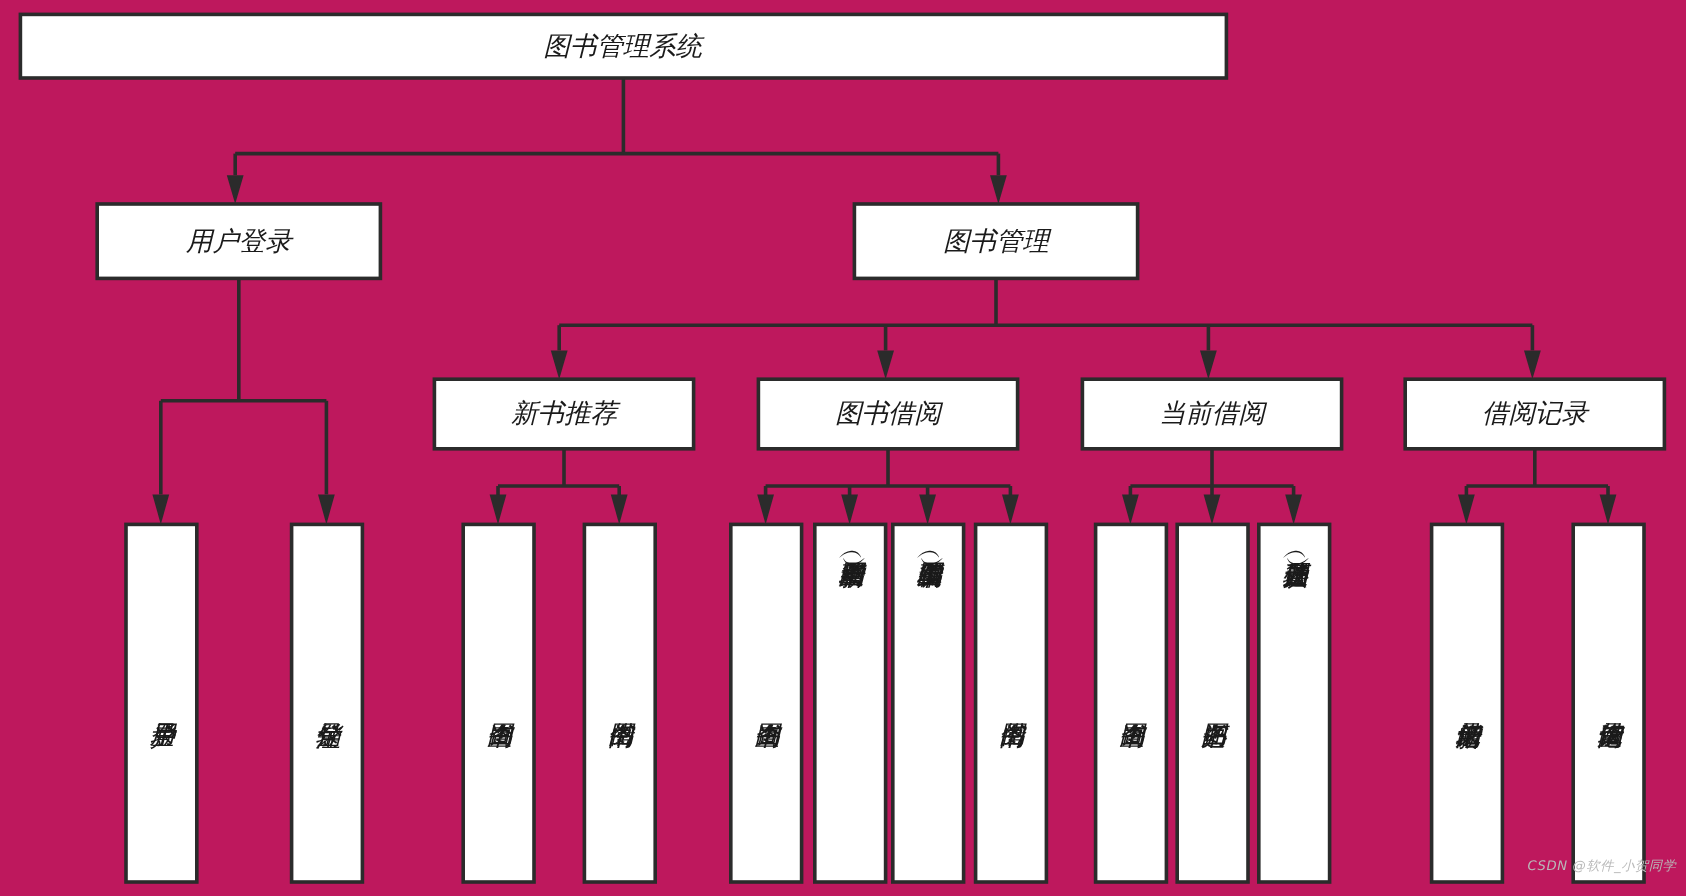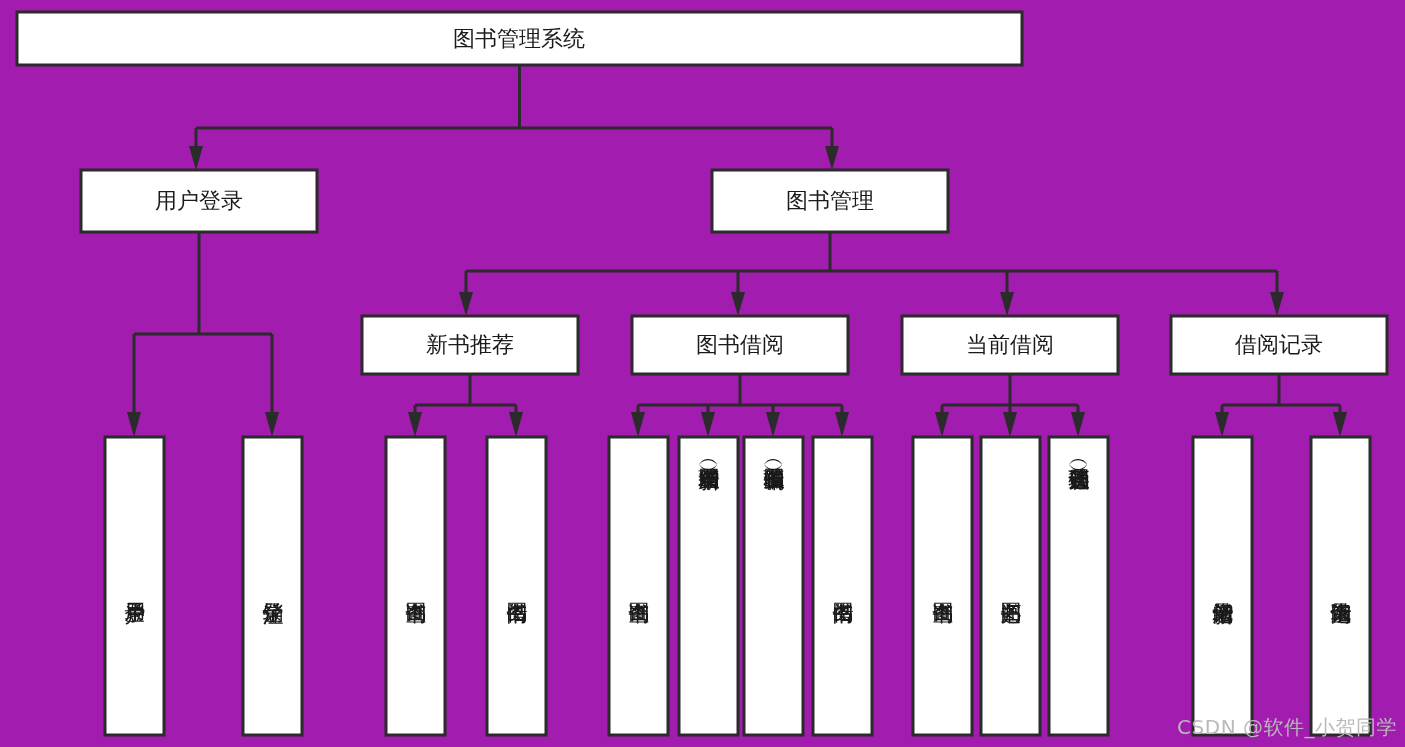--- a/index.html
+++ b/index.html
@@ -2,34 +2,34 @@
 <html lang="zh"><head>
 <meta charset="utf-8">
 <title>图书管理系统结构图</title>
 <style>
   html,body{margin:0;padding:0;background:#ffffff;}
   body{
     width:1405px;height:747px;overflow:hidden;
     font-family:"DejaVu Sans","Liberation Sans",sans-serif;
     color:#000000;
   }
-  #diagram-root{position:relative;width:1405px;height:747px;background:#a21caf;}
+  #diagram-root{position:relative;width:1405px;height:747px;background:#be185d;font-style:italic;}
   svg#flow{position:absolute;left:0;top:0;width:1405px;height:747px;display:block;}
   .node-rect{fill:#ffffff;stroke:#2b2b2b;stroke-width:3;}
   .conn{stroke:#2b2b2b;stroke-width:3;fill:none;stroke-linecap:butt;}
   .arrow-head{fill:#2b2b2b;stroke:none;}
   .node-label{
     font-family:"DejaVu Sans","Liberation Sans",sans-serif;
     fill:#1a1a1a;font-size:22px;
     dominant-baseline:middle;text-anchor:middle;
   }
   .node-label.vertical{font-size:21px;}
   .watermark{
-    position:absolute;right:8px;bottom:6px;
-    font-size:20px;color:#b9b9b9;
+    position:absolute;right:8px;bottom:18px;
+    font-size:11px;color:#b9b9b9;
     font-family:"DejaVu Sans","Liberation Sans",sans-serif;
     letter-spacing:0.5px;white-space:nowrap;pointer-events:none;
   }
 </style>
 </head>
 <body>
 
 <div id="diagram-root">
 
   <svg id="flow" viewBox="0 0 1405 747">

